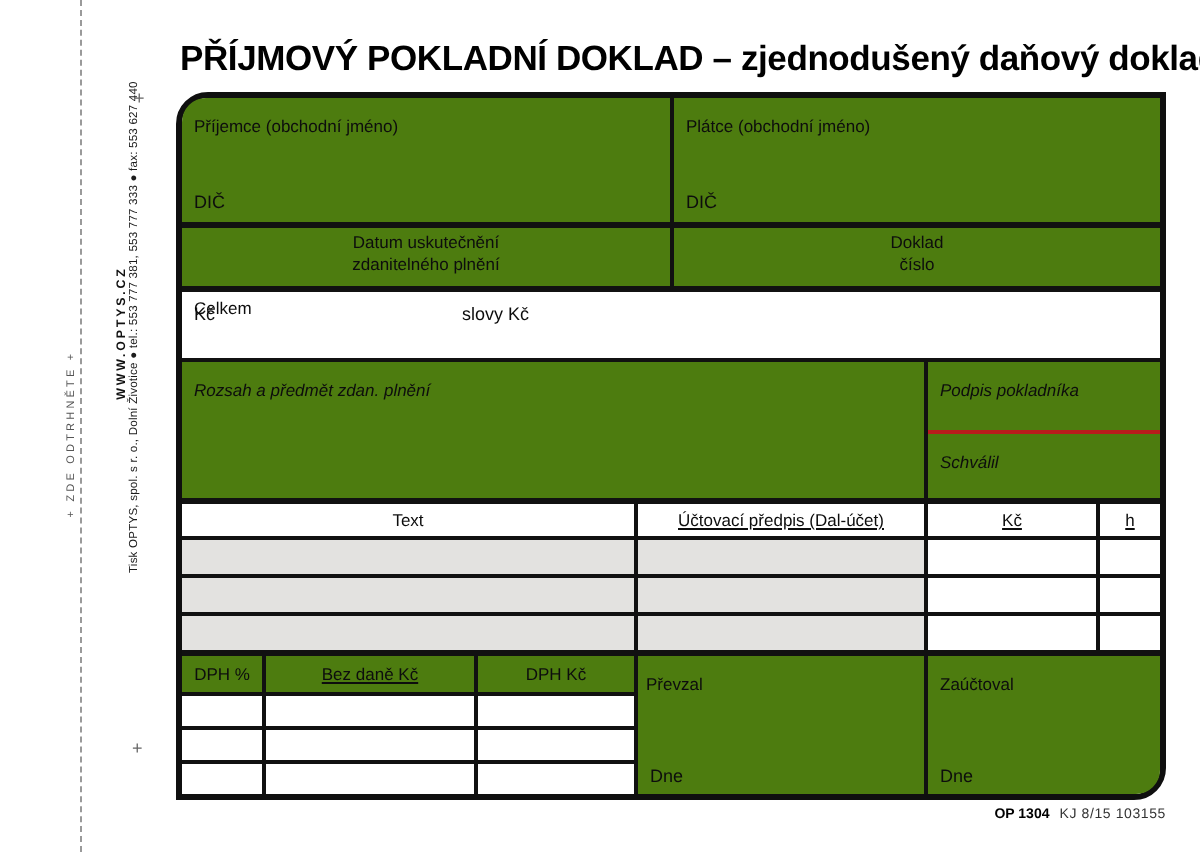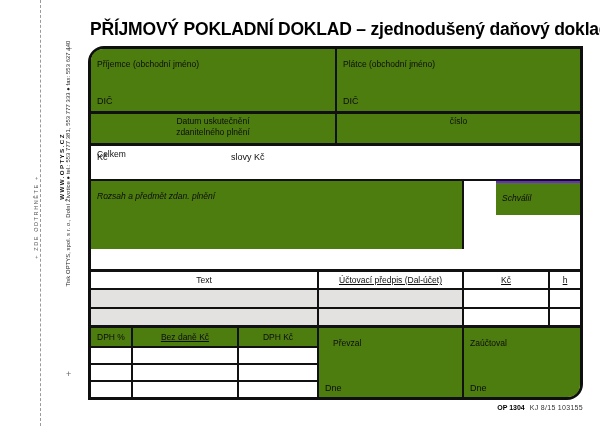--- a/index.html
+++ b/index.html
@@ -44,40 +44,40 @@
   
   .sec-total { top:94px; height:22px; border-top:3px solid #111; background:#fff; position:absolute; }
   .total-label { position:absolute; left:6px; top:3px; }
   .total-kc { position:absolute; left:6px; bottom:3px; font-size:9px; }
   .total-slovy { position:absolute; left:140px; bottom:3px; font-size:9px; }
   
   .sec-scope { top:130px; height:70px; border-top:2px solid #111; display:flex;font-style:italic; }
   .scope-cell { width:371px; height:100%; padding:4px 6px; }
   .sign-col { width:118px; height:100%; border-left:2px solid #111; display:flex; flex-direction:column; }
   .sign-top { height:50%; padding:4px 6px; }
-  .sign-bottom { height:50%; border-top:2px solid #6d28d9; padding:4px 6px;margin-left:32px; }
-  
-  .sec-table { top:200px; height:76px; border-top:3px solid #111;margin-top:20px; }
+  .sign-bottom { height:50%; border-top:2px solid #b91c1c; padding:4px 6px; }
+  
+  .sec-table { top:200px; height:76px; border-top:3px solid #111; }
   .t-head { display:flex; height:16px; background:#fff; }
   .t-row { display:flex; height:19px; border-top:2px solid #111; }
   .tc { height:100%; }
   .tc + .tc { border-left:2px solid #111;text-decoration:underline; }
   .th { display:flex; align-items:center; justify-content:center; font-size:8.5px; }
   .c-text { width:226px; } .c-acc { width:145px; } .c-kc { width:86px; } .c-h { width:32px; }
   .t-row .c-text, .t-row .c-acc { background:#e3e2e0; }
   .t-row .c-kc, .t-row .c-h { background:#fff; }
   
   .sec-vat { top:276px; height:72px; border-top:3px solid #111; display:flex; }
   .vat-table { width:226px; height:100%;text-align:center; }
   .vat-head { display:flex; height:18px; }
   .vat-row { display:flex; height:17px; border-top:2px solid #111; background:#fff; }
   .vc { height:100%; }
   .vc + .vc { border-left:2px solid #111; }
   .v-pct { width:40px; } .v-base { width:106px;text-decoration:underline; } .v-vat { width:80px; }
-  .box-received { position:relative; width:145px; height:100%; border-left:2px solid #111; padding:4px 14px; }
+  .box-received { position:relative; width:145px; height:100%; border-left:2px solid #111; padding:4px 4px; }
   .box-booked { position:relative; width:118px; height:100%; border-left:2px solid #111; padding:4px 6px;
     border-radius:0 0 12px 0; }
   .dne { position:absolute; left:6px; bottom:4px; font-size:9px;margin-top:46px; }
   
   .footer { position:absolute; right:17px; top:404px; font-size:7px; color:#333; white-space:nowrap; }
   .footer .code { font-weight:bold; color:#000; }
   .footer .rest { margin-left:5px; letter-spacing:0.3px; }
 </style>
 </head>
 <body>
@@ -107,35 +107,39 @@
         <span class="tax-id">DIČ</span>
       </div>
     </div>
 
     <div class="sec sec-datum">
       <div class="datum-cell datum-left purple">
         <div class="lbl">Datum uskutečnění</div>
         <div class="lbl">zdanitelného plnění</div>
       </div>
       <div class="datum-cell datum-right purple">
+        <div class="lbl">Doklad</div>
         <div class="lbl">číslo</div>
       </div>
     </div>
 
     <div class="sec sec-total">
       <span class="lbl total-label">Celkem</span>
       <span class="total-kc">Kč</span>
       <span class="total-slovy">slovy Kč</span>
     </div>
 
     <div class="sec sec-scope">
       <div class="scope-cell purple">
         <span class="lbl">Rozsah a předmět zdan. plnění</span>
       </div>
       <div class="sign-col">
+        <div class="sign-top purple">
+          <span class="lbl">Podpis pokladníka</span>
+        </div>
         <div class="sign-bottom purple">
           <span class="lbl">Schválil</span>
         </div>
       </div>
     </div>
 
     <div class="sec sec-table">
       <div class="t-head">
         <div class="tc th c-text">Text</div>
         <div class="tc th c-acc">Účtovací předpis (Dal-účet)</div>

